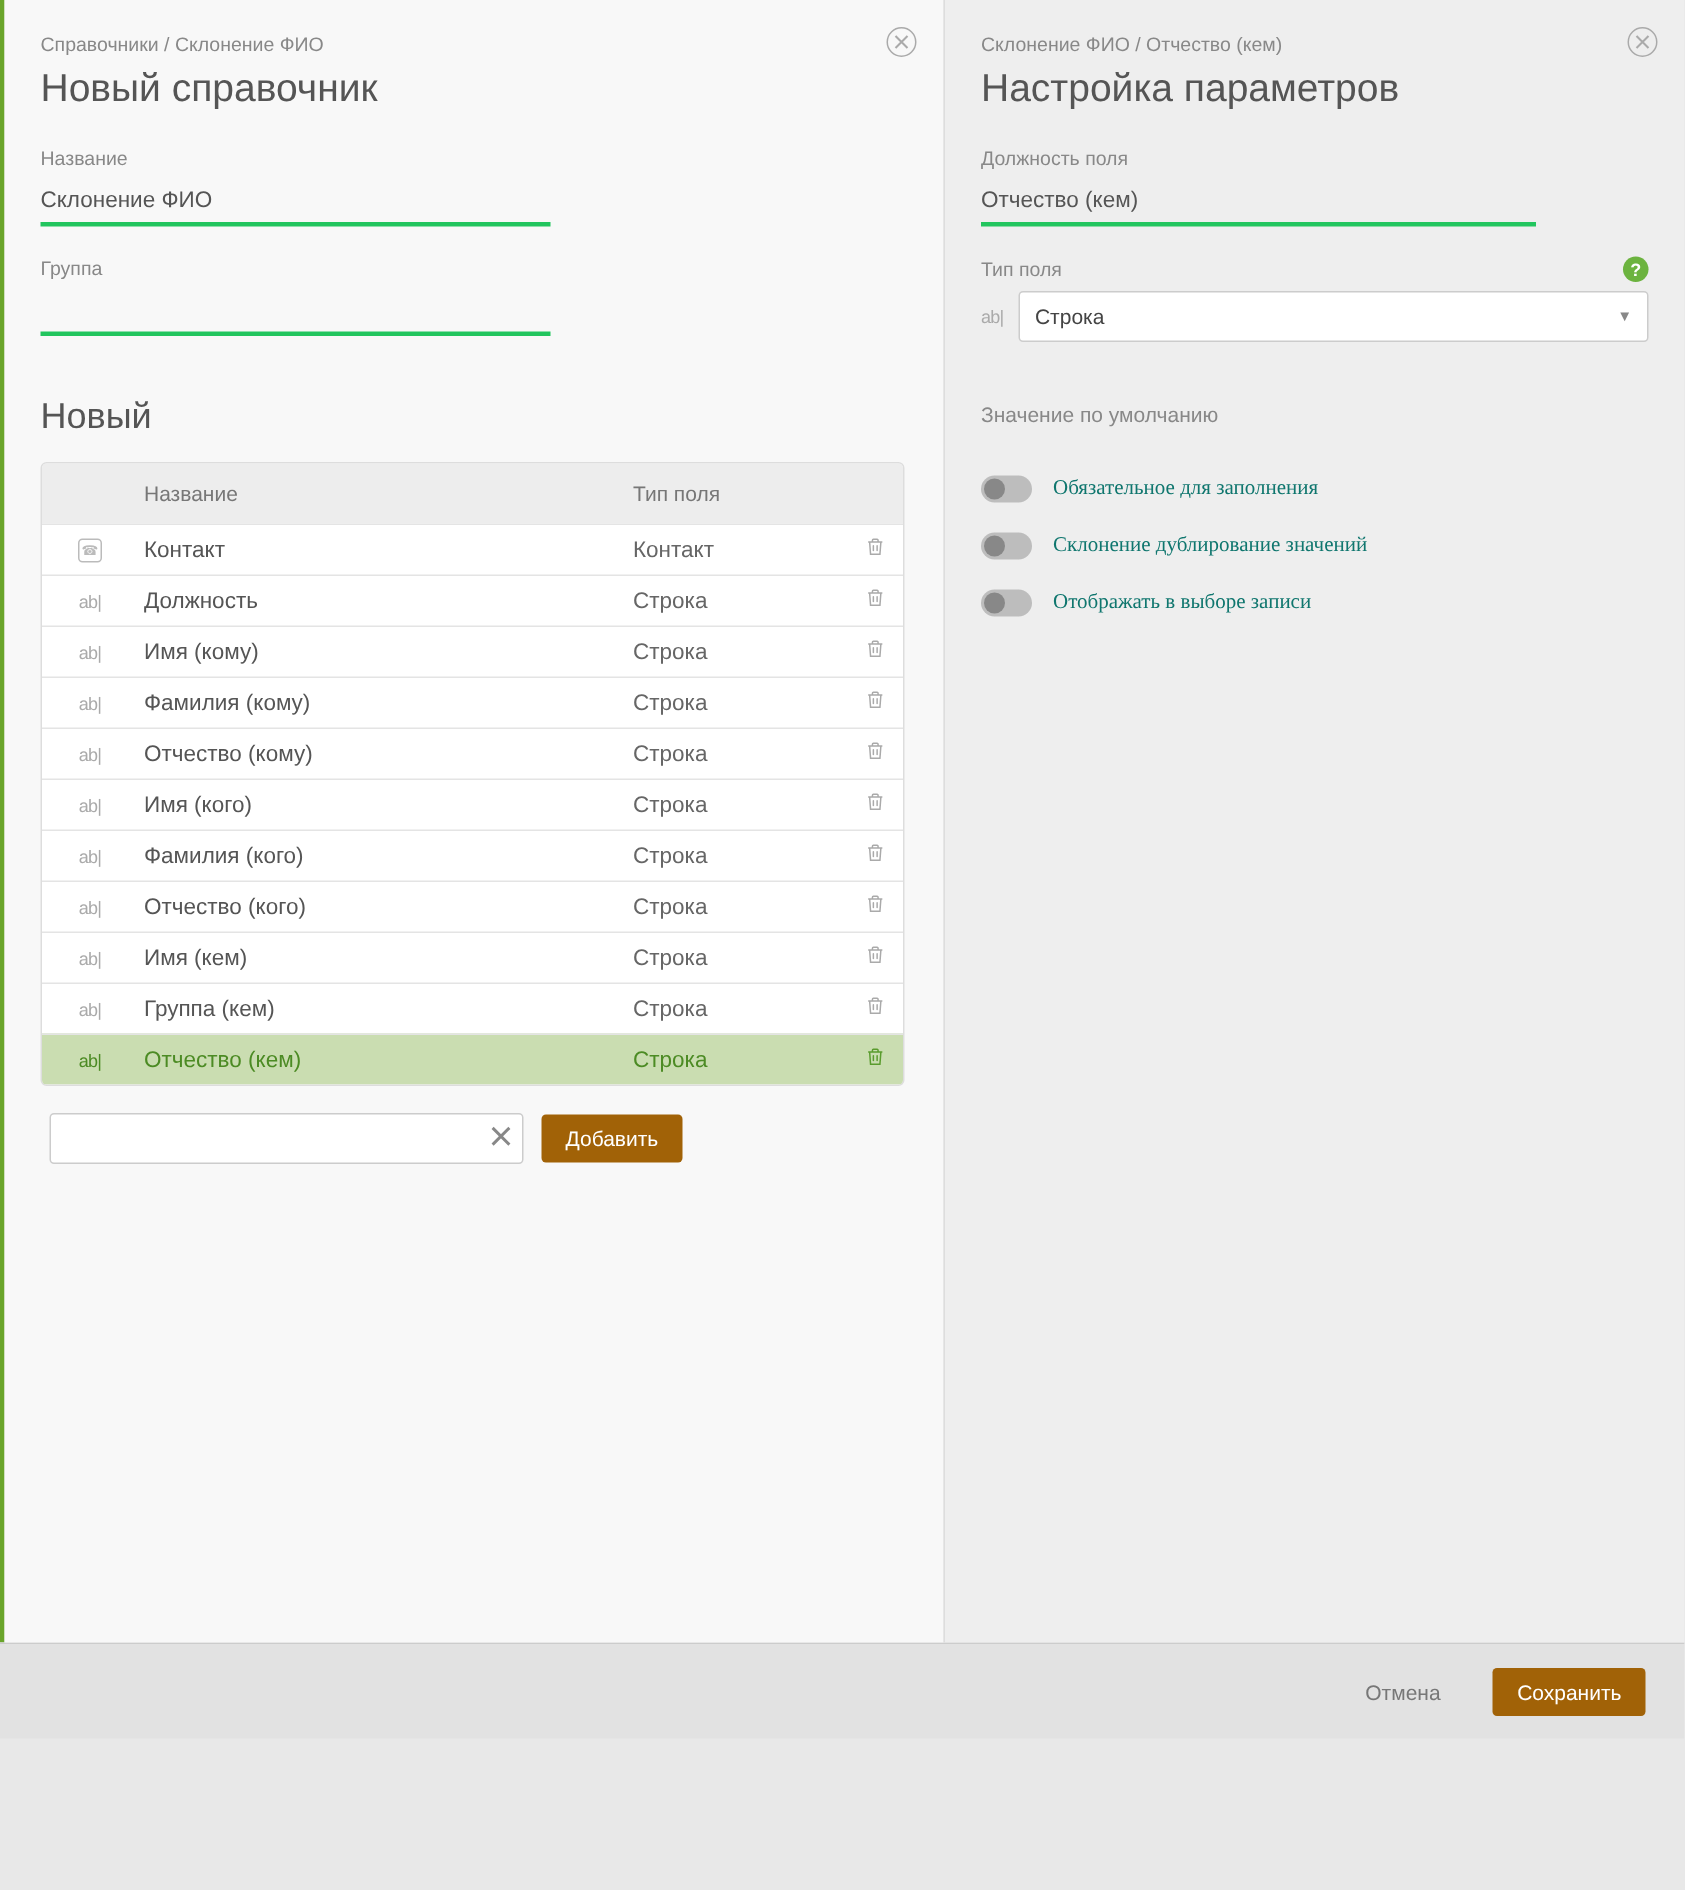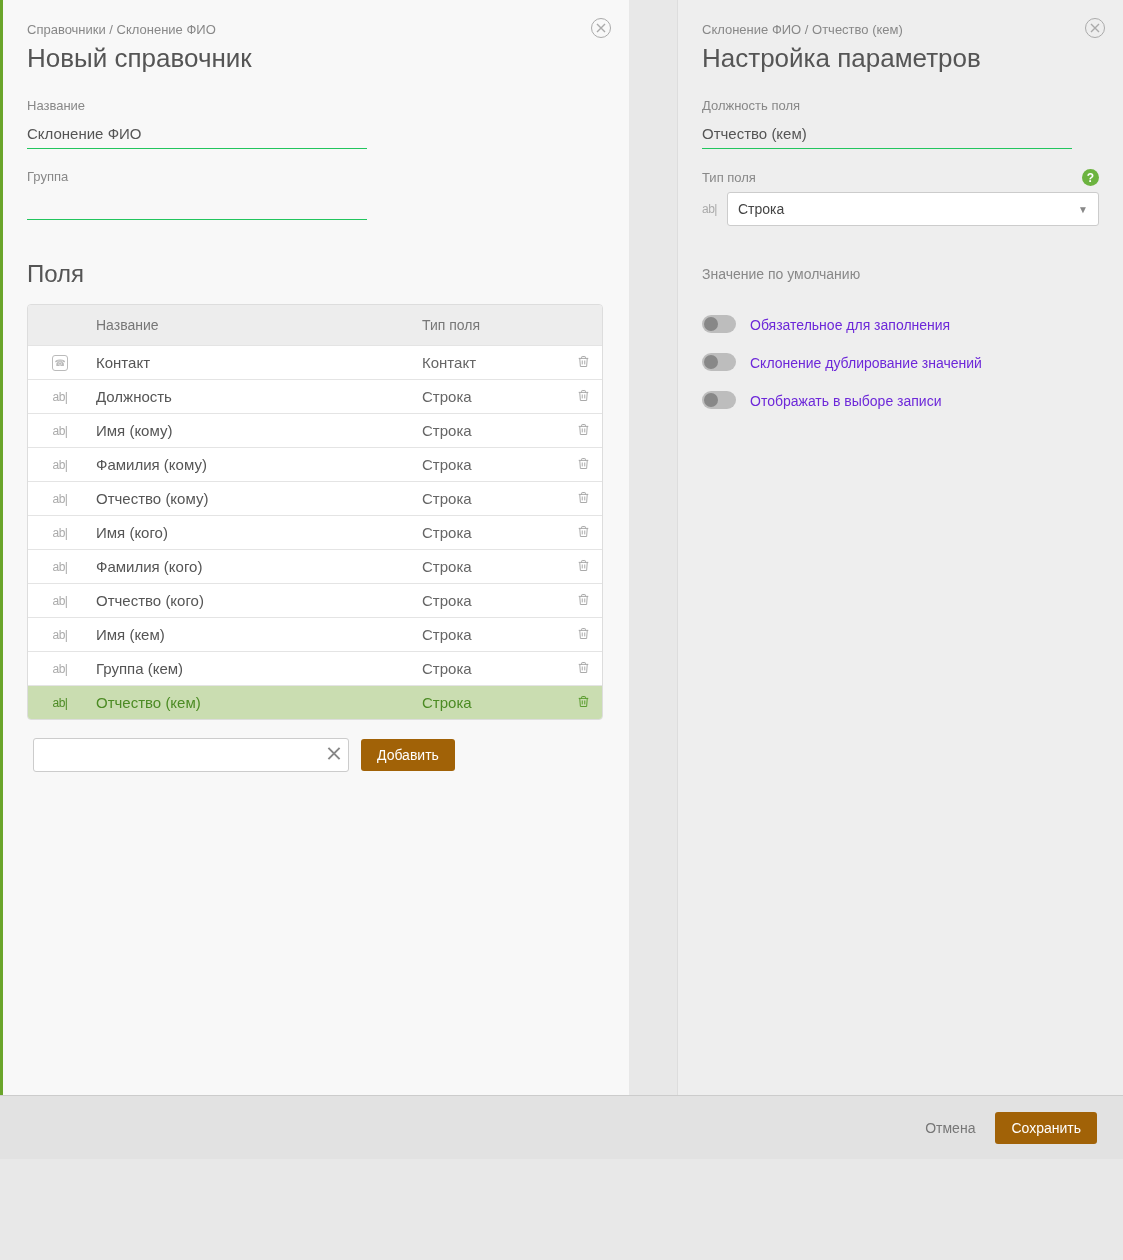--- a/index.html
+++ b/index.html
@@ -4,31 +4,31 @@
 <style>
   * { box-sizing: border-box; margin: 0; padding: 0; }
   body {
     font-family: -apple-system, BlinkMacSystemFont, "Segoe UI", Arial, sans-serif;
     background: #e8e8e8;
     color: #555;
     width: 1123px;
     height: 1260px;
     overflow: hidden;
   }
-  .app { display: flex; height: 1095px; border-left: 3px solid #6aa52b; gap: 48px; }
+  .app { display: flex; height: 1095px; border-left: 3px solid #6aa52b; }
   .left-panel { flex: 0 0 626px; background: #f8f8f8; padding: 22px 24px; position: relative; }
   .right-panel { flex: 1; background: #eeeeee; padding: 22px 24px; position: relative; border-left: 1px solid #ddd; }
   .breadcrumb { font-size: 13px; color: #888; margin-bottom: 6px; }
   h1 { font-size: 26px; font-weight: 400; color: #555; margin-bottom: 24px; }
   .field-group { margin-bottom: 20px; }
   .field-label { font-size: 13px; color: #888; margin-bottom: 6px; display: block; }
   .field-label-row { display:flex; justify-content:space-between; align-items:center; margin-bottom:6px;}
   .text-input {
     width: 340px; border: none; background: transparent;
-    border-bottom: 1px solid #22c55e; padding: 6px 0; font-size: 15px; color: #555;
+    border-bottom: 3px solid #22c55e; padding: 6px 0; font-size: 15px; color: #555;
   }
   .right-panel .text-input { width: 370px; }
   h2 { font-size: 24px; font-weight: 400; color: #555; margin: 40px 0 16px; }
   .table { width: 576px; border: 1px solid #ddd; border-radius: 4px; overflow: hidden; }
   .thead { display: flex; background: #ededed; color: #777; font-size: 14px; }
   .th-icon { width: 64px; }
   .th-name { flex: 1; padding: 12px 4px; }
   .th-type { width: 186px; padding: 12px 6px; }
   .tbody .tr {
     display: flex; align-items: center; background: #fff;
@@ -70,31 +70,31 @@
     flex:1; background:#fff; border:1px solid #ccc; border-radius:3px;
     height:34px; display:flex; align-items:center; justify-content:space-between;
     padding:0 10px; font-size:14px; color:#444;
   }
   .caret { font-size:10px; color:#888; }
   .help-icon {
     width:17px; height:17px; border-radius:50%; background:#6cb33f; color:#fff;
     font-size:12px; font-weight:bold; display:inline-flex; align-items:center; justify-content:center;
   }
   .section-label { font-size:14px; color:#888; margin: 40px 0 33px; display:block; }
-  .toggle-row { display:flex; align-items:flex-end; gap:14px; margin-bottom:20px; font-size:14px; color:#6d28d9; }
+  .toggle-row { display:flex; align-items:center; gap:14px; margin-bottom:20px; font-size:14px; color:#0f766e;font-family:Liberation Serif, serif; }
   .toggle {
     width:34px; height:18px; background:#bdbdbd; border-radius:10px; position:relative; flex-shrink:0;
   }
   .toggle::after {
     content:''; position:absolute; left:2px; top:2px; width:14px; height:14px;
     background:#888; border-radius:50%;
   }
   .footer {
     height:64px; background:#e2e2e2; display:flex; align-items:center;
-    justify-content:flex-end; gap:20px; padding:12px 26px;
+    justify-content:flex-end; gap:35px; padding:12px 26px;
     border-top:1px solid #ccc;
   }
   .btn-text { background:none; border:none; color:#777; font-size:14px; cursor:pointer; }
 </style>
 </head>
 <body>
 
 <div class="app">
 
   <div class="left-panel">
@@ -108,21 +108,21 @@
 
     <div class="field-group">
       <label class="field-label">Название</label>
       <input class="text-input" value="Склонение ФИО" style="">
     </div>
     <div class="field-group">
       <label class="field-label">Группа</label>
       <input class="text-input" value="" style="">
     </div>
 
-    <h2>Поля</h2>
+    <h2>Новый</h2>
 
     <div class="table">
       <div class="thead">
         <div class="th-icon"></div>
         <div class="th-name">Название</div>
         <div class="th-type">Тип поля</div>
       </div>
       <div class="tbody" id="tbody">
           <div class="tr">
             <div class="td-icon">

